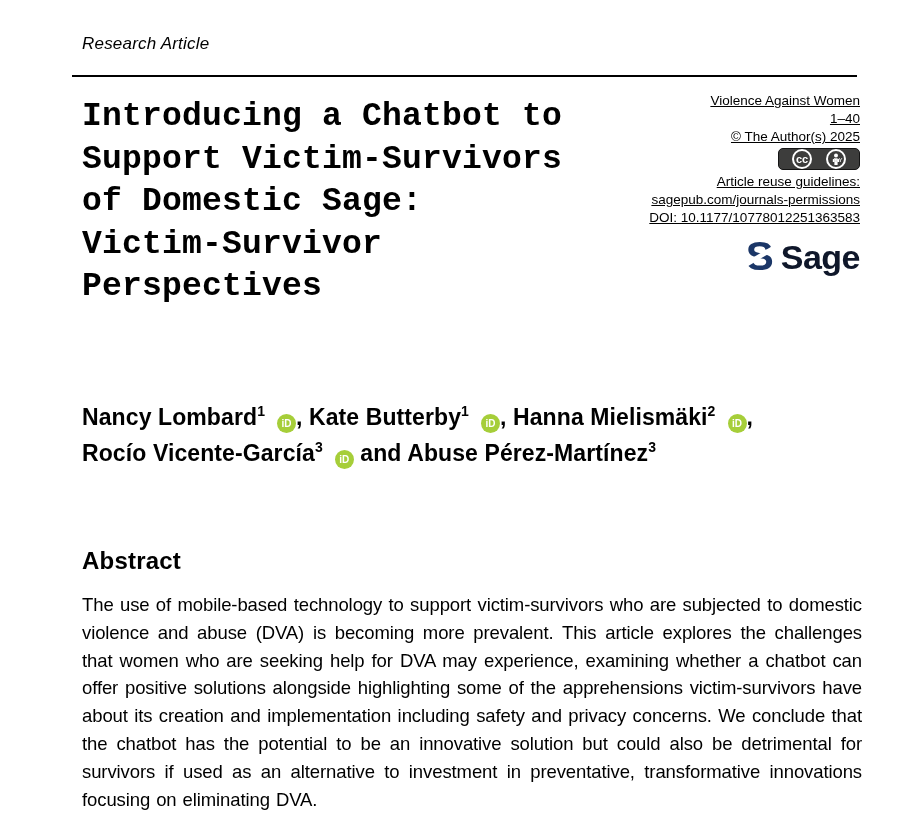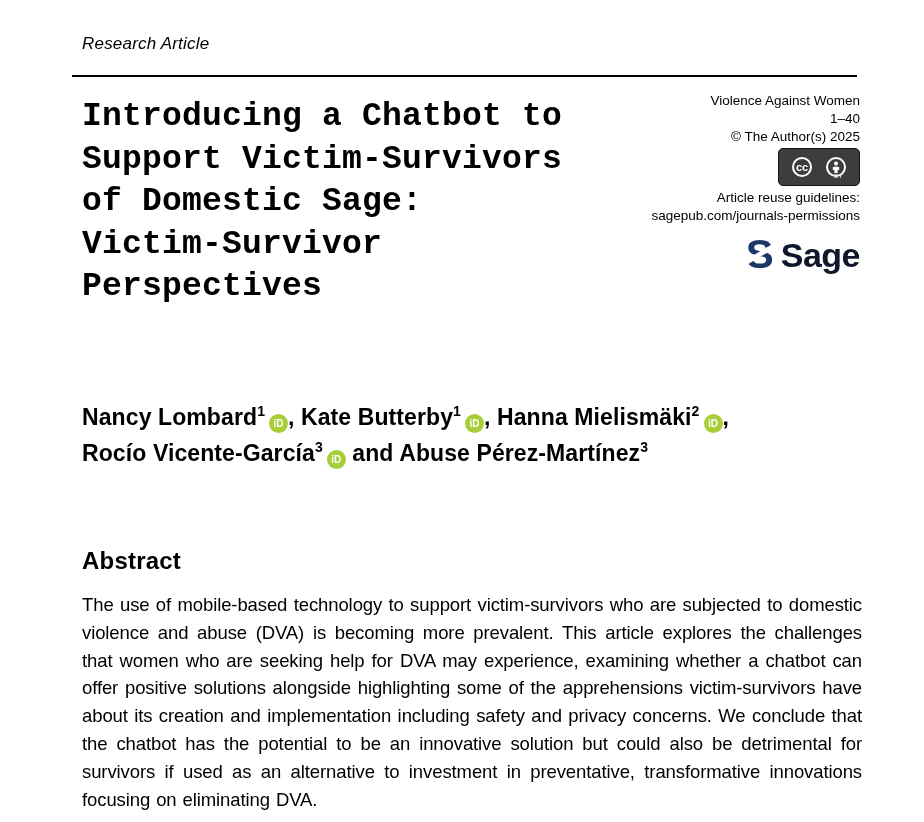--- a/index.html
+++ b/index.html
@@ -24,25 +24,25 @@
     position: absolute; top: 96px; left: 82px; width: 575px;
     font-size: 33px; line-height: 42.5px; font-weight: bold;
     letter-spacing: 0.2px;
     font-family: Liberation Mono, monospace;
   }
   .meta {
     position: absolute; top: 92px; right: 64px;
     text-align: right;
     font-size: 13.5px; line-height: 18px;
   }
-  .meta .m-line { white-space: nowrap; }
+  .meta .m-line { white-space: nowrap; text-decoration: underline; }
   .cc-badge {
     display: inline-flex; align-items: center; justify-content: center;
     gap: 14px;
-    width: 82px; height: 38px;
+    width: 82px; height: 22px;
     background: #3d3d3c;
     border: 1px solid #141414;
     border-radius: 5px;
     margin: 2px 0 3px 0;
     position: relative;
   }
   .cc-circle {
     width: 20px; height: 20px; border-radius: 50%;
     border: 2px solid #fff;
     color: #fff;
@@ -84,21 +84,21 @@
     font-size: 14px; font-weight: bold;
     vertical-align: super; line-height: 0;
   }
   .orcid-icon {
     display: inline-block;
     width: 19px; height: 19px; border-radius: 50%;
     color: #fff;
     text-align: center;
     font-size: 10px; font-weight: bold; line-height: 19px;
     vertical-align: -2px;
-    margin-left: 4px;
+    margin-left: 12px;
     letter-spacing: 0;
   }
   .abstract {
     position: absolute; top: 547px; left: 82px; width: 780px;
   }
   .abstract-heading {
     font-size: 24px; font-weight: bold; margin-bottom: 16px;
     letter-spacing: 0.2px;
   }
   .abstract-body {
@@ -130,20 +130,21 @@
     <span class="cc-circle">
       <svg width="12" height="12" viewBox="0 0 12 12" aria-hidden="true">
         <circle cx="6" cy="2.6" r="2" fill="#fff"></circle>
         <path d="M2.8 6.2 Q6 4.6 9.2 6.2 L9.2 9 L7.6 9 L7.6 12 L4.4 12 L4.4 9 L2.8 9 Z" fill="#fff"></path>
       </svg>
     </span>
     <span class="cc-by-label">BY</span>
   </div>
   <div class="m-line">Article reuse guidelines:</div>
   <div class="m-line">sagepub.com/journals-permissions</div>
+  <div class="m-line">DOI: 10.1177/10778012251363583</div>
   <div class="sage-logo">
     <span class="sage-s" style="color: rgb(27, 54, 103);">S</span>
     <span class="sage-word" style="color: #0f172a; text-align: center;">Sage</span>
   </div>
 </div>
 
 <div class="authors">
   <span><span>Nancy Lombard</span><sup>1</sup><span class="orcid-icon" style="background: rgb(166, 206, 57);">iD</span><span>, </span></span>
   <span><span>Kate Butterby</span><sup>1</sup><span class="orcid-icon" style="background: rgb(166, 206, 57);">iD</span><span>, </span></span>
   <span><span>Hanna Mielismäki</span><sup>2</sup><span class="orcid-icon" style="background: rgb(166, 206, 57);">iD</span><span>,</span></span><br>

